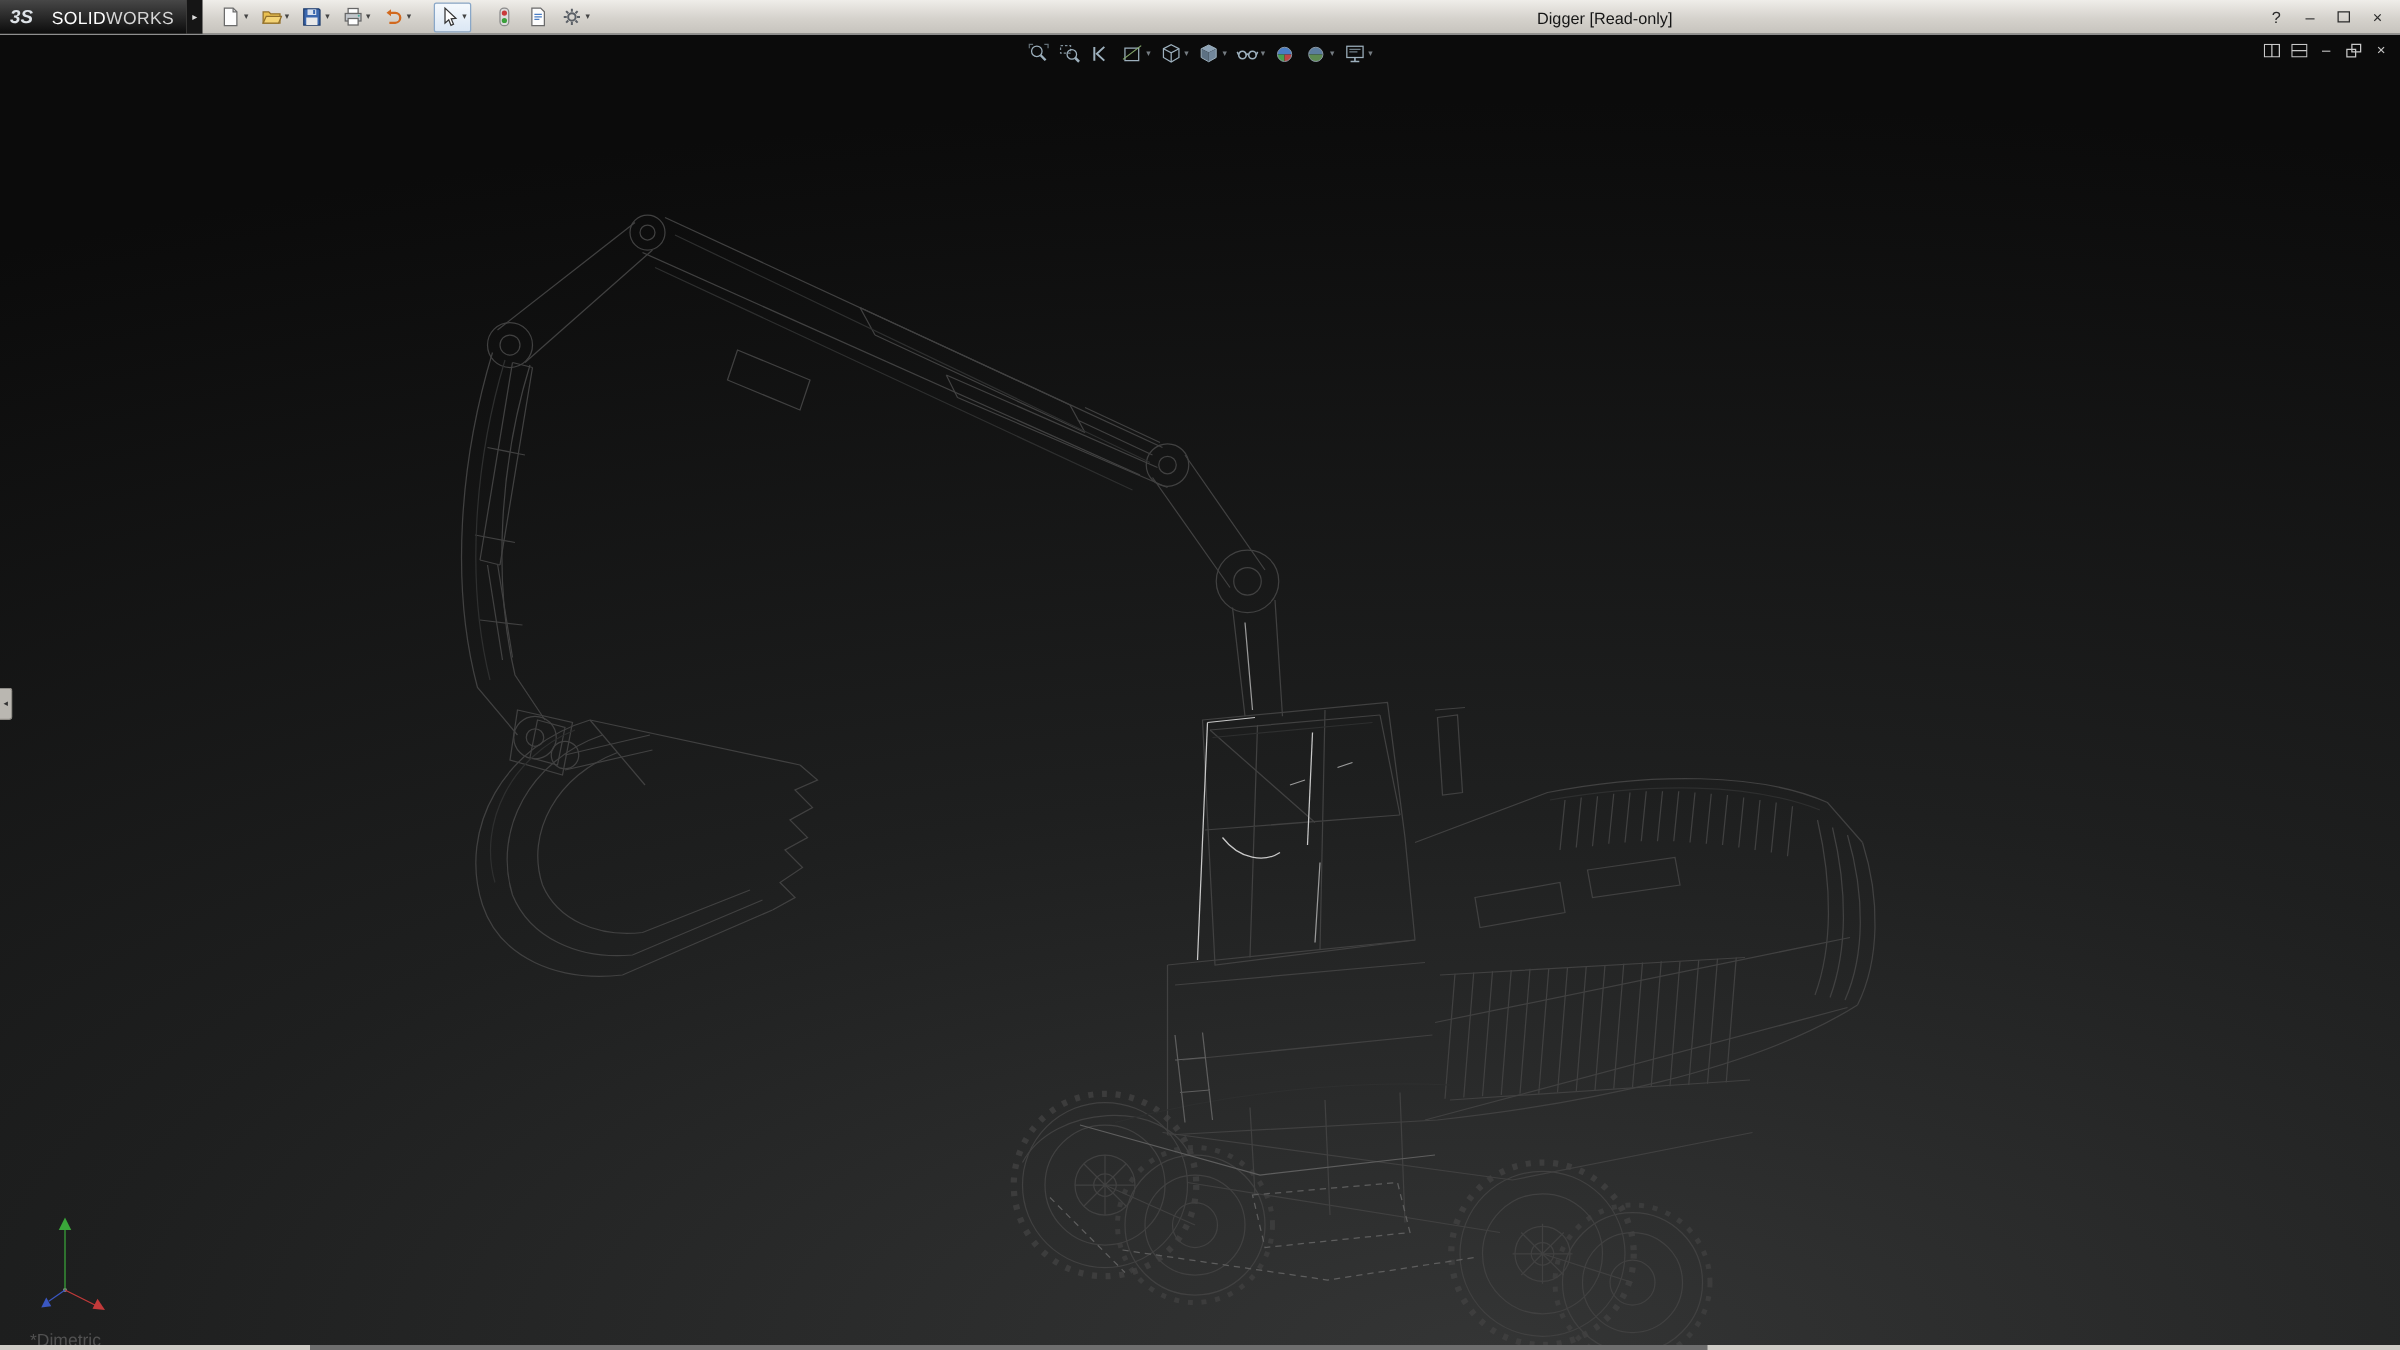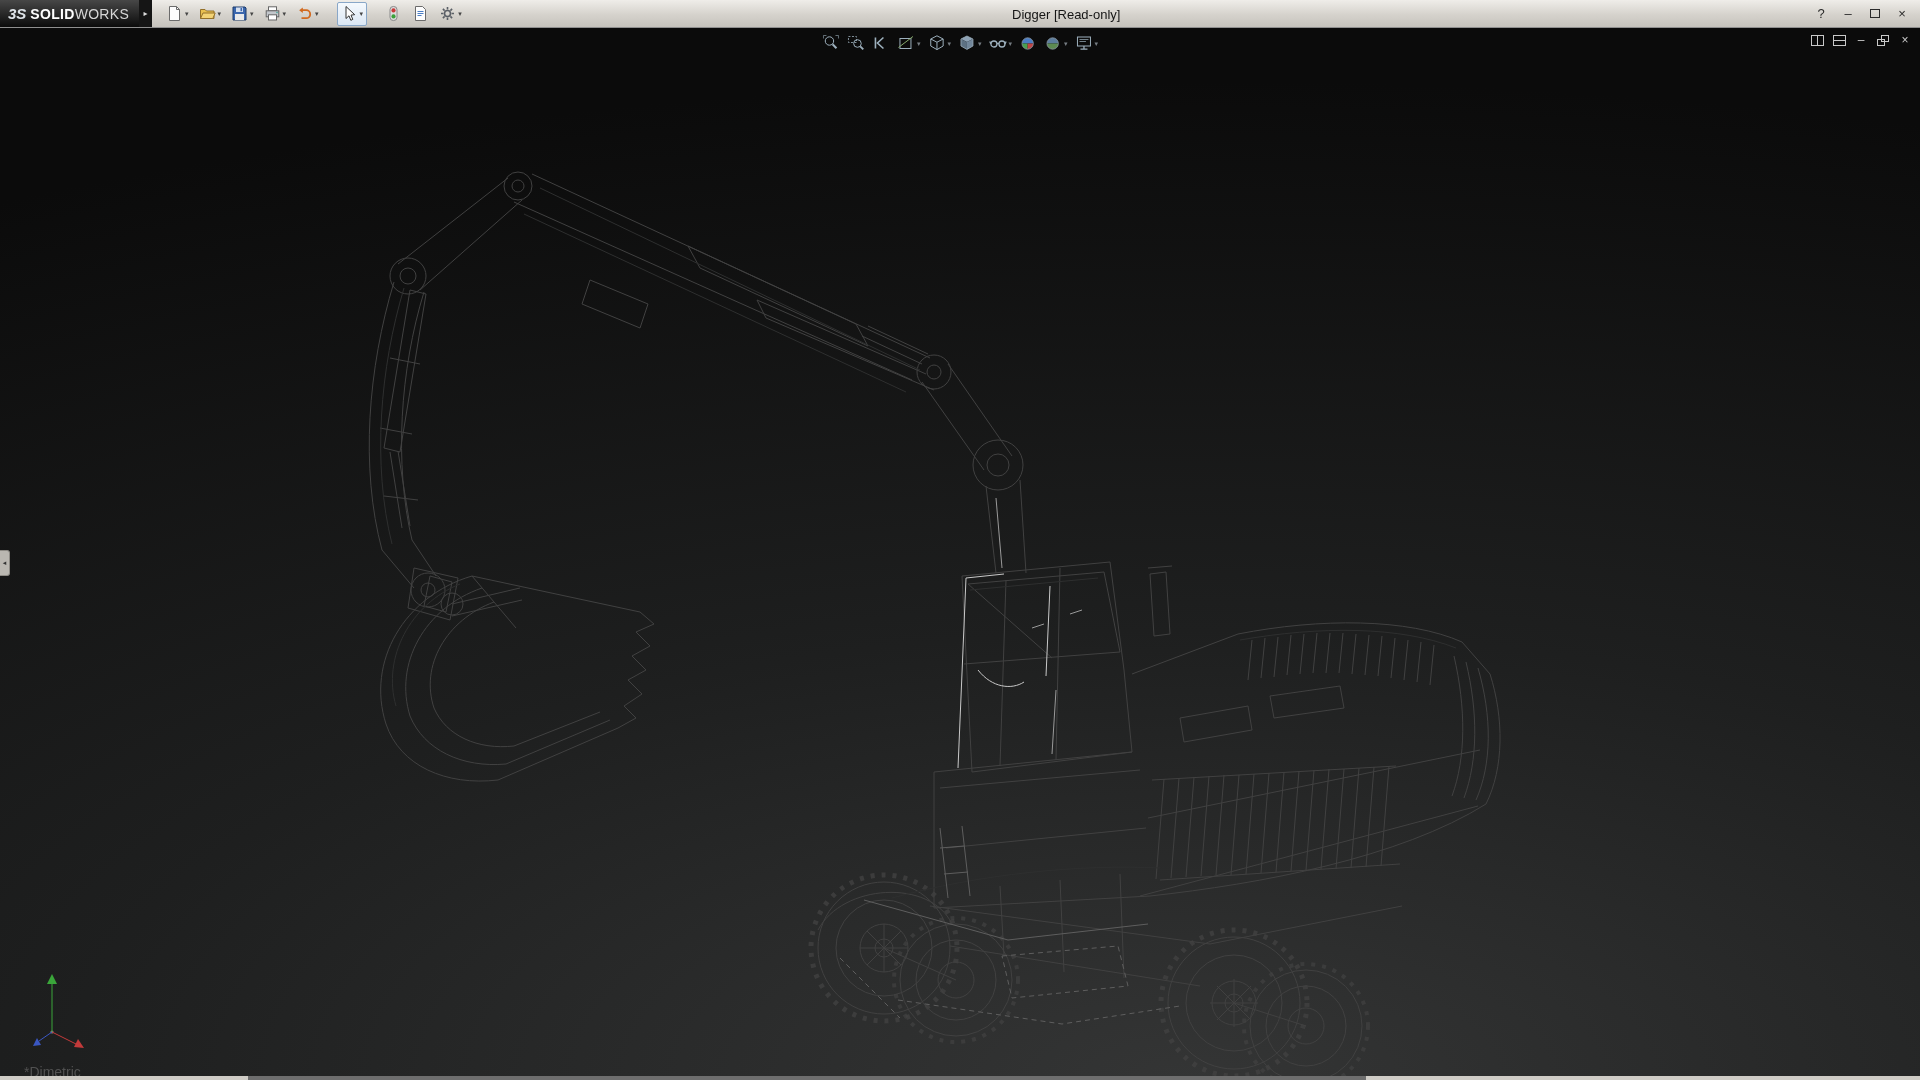--- a/index.html
+++ b/index.html
@@ -2,34 +2,34 @@
 <html><head>
 <meta charset="utf-8">
 <style>
   *{box-sizing:border-box;margin:0;padding:0}
   html,body{width:1920px;height:1080px;overflow:hidden}
   body{position:relative;background:#000;font-family:"Liberation Sans",sans-serif}
 
   
   .titlebar{position:absolute;top:0;left:0;right:0;height:28px;display:flex;align-items:center;
     background:linear-gradient(#efede9,#d5d2cc 55%,#c6c3bd);border-bottom:1px solid #8f8f8f;z-index:30}
-  .logo{height:100%;display:flex;align-items:center;gap:4px;padding:0 10px 0 8px;
+  .logo{height:100%;display:flex;align-items:center;gap:15px;padding:0 10px 0 8px;
     background:linear-gradient(#474747,#0b0b0b);color:#fff}
   .logo-mark{font-style:italic;font-weight:bold;font-size:15px;color:#dfe4e9}
   .logo-text{font-size:14px;letter-spacing:.3px;white-space:nowrap}
-  .logo-text .bold{font-weight:bold;color:#fff}
+  .logo-text .bold{font-weight:normal;color:#fff}
   .logo-text .light{font-weight:normal;color:#d6d6d6}
   .logo-expander{width:13px;height:100%;background:#151515;color:#ddd;font-size:8px;
     display:flex;align-items:center;justify-content:center}
   .tb-buttons{display:flex;align-items:center;margin-left:10px;gap:2px}
   .tbtn{display:flex;align-items:center;height:24px;padding:0 3px;border:1px solid transparent;border-radius:2px}
   .tbtn.active{border-color:#89a7c8;background:linear-gradient(#f5f9fd,#dbe7f4)}
   .tb-gap{width:10px}
   .caret{font-size:7px;color:#444;margin-left:2px;line-height:1}
-  .title{position:absolute;left:1012px;top:7px;width:290px;text-align:left;font-size:13px;color:#151515;pointer-events:none}
+  .title{position:absolute;left:1048px;top:7px;width:290px;text-align:right;font-size:13px;color:#151515;pointer-events:none}
   .win-controls{margin-left:auto;display:flex;align-items:center;gap:9px;padding-right:9px}
   .wbtn{min-width:18px;height:18px;display:flex;align-items:center;justify-content:center;font-size:13px;color:#2a2a2a}
   .wbtn .box{width:10px;height:9px;border:1px solid #2a2a2a}
 
   
   .viewport{position:absolute;top:28px;left:0;right:0;bottom:0;overflow:hidden;
     background:radial-gradient(130% 95% at 62% 100%, #343535 0%, #1e1f1f 45%, #0b0b0b 100%)}
   svg.wire{position:absolute;top:0;left:0}
 
   .hud{position:absolute;top:5px;left:50%;transform:translateX(-50%);display:flex;align-items:center;gap:3px}

